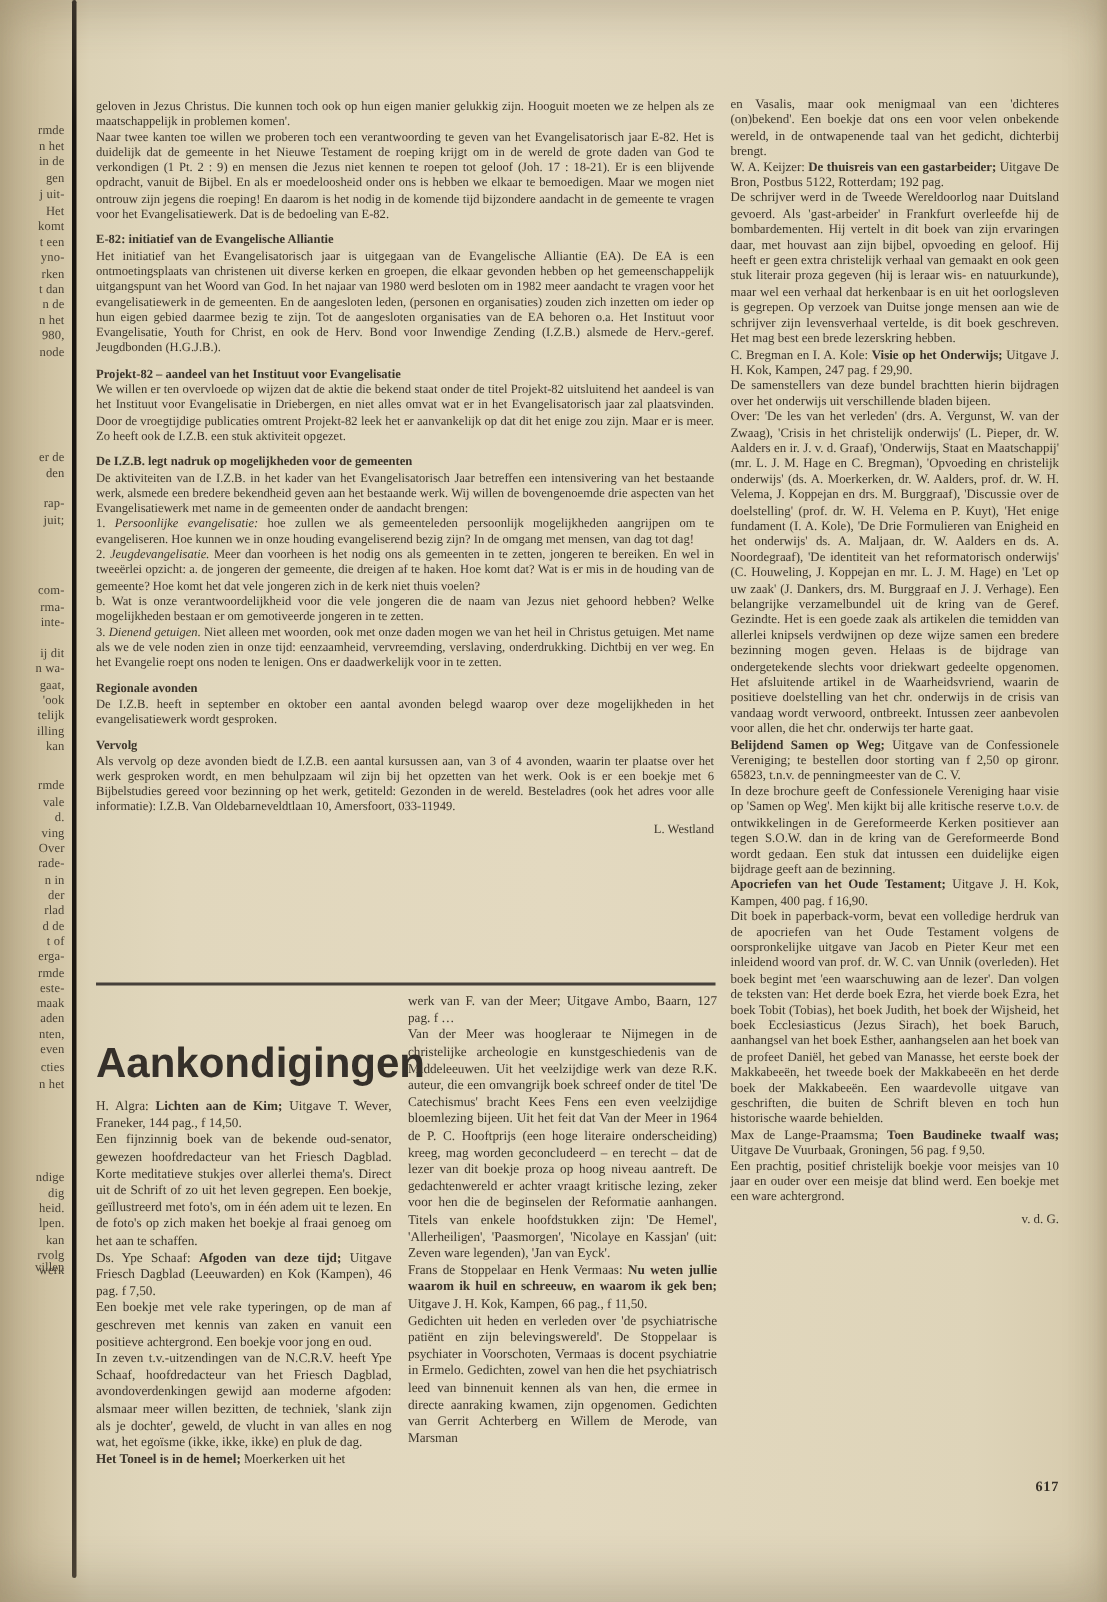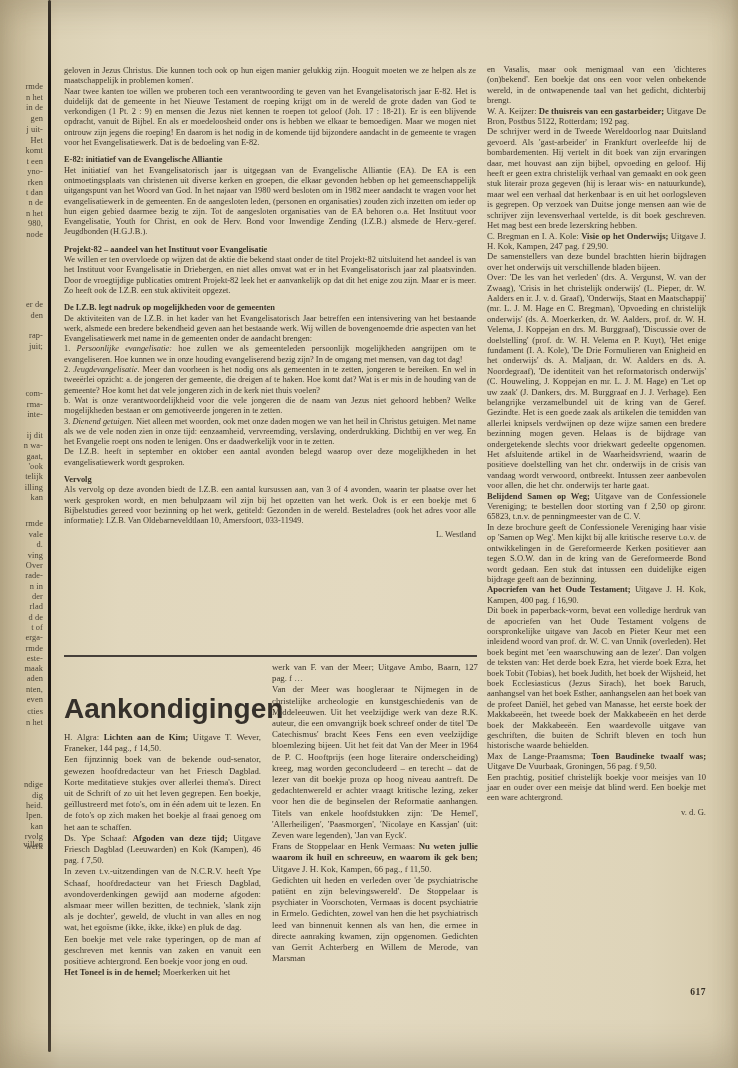--- a/index.html
+++ b/index.html
@@ -138,37 +138,38 @@
         <h3 class="shead">E-82: initiatief van de Evangelische Alliantie</h3>
         <p class="para"><span>Het initiatief van het Evangelisatorisch jaar is uitgegaan van de Evangelische Alliantie (EA). De EA is een ontmoetingsplaats van christenen uit diverse kerken en groepen, die elkaar gevonden hebben op het gemeenschappelijk uitgangspunt van het Woord van God. In het najaar van 1980 werd besloten om in 1982 meer aandacht te vragen voor het evangelisatiewerk in de gemeenten. En de aangesloten leden, (personen en organisaties) zouden zich inzetten om ieder op hun eigen gebied daarmee bezig te zijn. Tot de aangesloten organisaties van de EA behoren o.a. Het Instituut voor Evangelisatie, Youth for Christ, en ook de Herv. Bond voor Inwendige Zending (I.Z.B.) alsmede de Herv.-geref. Jeugdbonden (H.G.J.B.).</span></p>
         <h3 class="shead">Projekt-82 – aandeel van het Instituut voor Evangelisatie</h3>
         <p class="para"><span>We willen er ten overvloede op wijzen dat de aktie die bekend staat onder de titel Projekt-82 uitsluitend het aandeel is van het Instituut voor Evangelisatie in Driebergen, en niet alles omvat wat er in het Evangelisatorisch jaar zal plaatsvinden. Door de vroegtijdige publicaties omtrent Projekt-82 leek het er aanvankelijk op dat dit het enige zou zijn. Maar er is meer. Zo heeft ook de I.Z.B. een stuk aktiviteit opgezet.</span></p>
         <h3 class="shead">De I.Z.B. legt nadruk op mogelijkheden voor de gemeenten</h3>
         <p class="para"><span>De aktiviteiten van de I.Z.B. in het kader van het Evangelisatorisch Jaar betreffen een intensivering van het bestaande werk, alsmede een bredere bekendheid geven aan het bestaande werk. Wij willen de bovengenoemde drie aspecten van het Evangelisatiewerk met name in de gemeenten onder de aandacht brengen:</span></p>
         <p class="para"><span>1. </span><span class="i">Persoonlijke evangelisatie:</span><span> hoe zullen we als gemeenteleden persoonlijk mogelijkheden aangrijpen om te evangeliseren. Hoe kunnen we in onze houding evangeliserend bezig zijn? In de omgang met mensen, van dag tot dag!</span></p>
         <p class="para"><span>2. </span><span class="i">Jeugdevangelisatie.</span><span> Meer dan voorheen is het nodig ons als gemeenten in te zetten, jongeren te bereiken. En wel in tweeërlei opzicht: a. de jongeren der gemeente, die dreigen af te haken. Hoe komt dat? Wat is er mis in de houding van de gemeente? Hoe komt het dat vele jongeren zich in de kerk niet thuis voelen?</span></p>
         <p class="para"><span>b. Wat is onze verantwoordelijkheid voor die vele jongeren die de naam van Jezus niet gehoord hebben? Welke mogelijkheden bestaan er om gemotiveerde jongeren in te zetten.</span></p>
         <p class="para"><span>3. </span><span class="i">Dienend getuigen.</span><span> Niet alleen met woorden, ook met onze daden mogen we van het heil in Christus getuigen. Met name als we de vele noden zien in onze tijd: eenzaamheid, vervreemding, verslaving, onderdrukking. Dichtbij en ver weg. En het Evangelie roept ons noden te lenigen. Ons er daadwerkelijk voor in te zetten.</span></p>
+        <h3 class="shead">Regionale avonden</h3>
         <p class="para"><span>De I.Z.B. heeft in september en oktober een aantal avonden belegd waarop over deze mogelijkheden in het evangelisatiewerk wordt gesproken.</span></p>
         <h3 class="shead">Vervolg</h3>
         <p class="para"><span>Als vervolg op deze avonden biedt de I.Z.B. een aantal kursussen aan, van 3 of 4 avonden, waarin ter plaatse over het werk gesproken wordt, en men behulpzaam wil zijn bij het opzetten van het werk. Ook is er een boekje met 6 Bijbelstudies gereed voor bezinning op het werk, getiteld: Gezonden in de wereld. Besteladres (ook het adres voor alle informatie): I.Z.B. Van Oldebarneveldtlaan 10, Amersfoort, 033-11949.</span></p>
       </div>
     <p class="para sig-right">L. Westland</p>
   </section>
 
   <div class="divider"></div>
 
   <section class="ann-col1">
     <h1 class="ann-heading">Aankondigingen</h1>
     <div>
         <p class="para"><span>H. Algra: </span><span class="b">Lichten aan de Kim;</span><span> Uitgave T. Wever, Franeker, 144 pag., f 14,50.</span></p>
         <p class="para"><span>Een fijnzinnig boek van de bekende oud-senator, gewezen hoofdredacteur van het Friesch Dagblad. Korte meditatieve stukjes over allerlei thema's. Direct uit de Schrift of zo uit het leven gegrepen. Een boekje, geïllustreerd met foto's, om in één adem uit te lezen. En de foto's op zich maken het boekje al fraai genoeg om het aan te schaffen.</span></p>
         <p class="para"><span>Ds. Ype Schaaf: </span><span class="b">Afgoden van deze tijd;</span><span> Uitgave Friesch Dagblad (Leeuwarden) en Kok (Kampen), 46 pag. f 7,50.</span></p>
+        <p class="para"><span>Een boekje met vele rake typeringen, op de man af geschreven met kennis van zaken en vanuit een positieve achtergrond. Een boekje voor jong en oud.</span></p>
         <p class="para"><span>In zeven t.v.-uitzendingen van de N.C.R.V. heeft Ype Schaaf, hoofdredacteur van het Friesch Dagblad, avondoverdenkingen gewijd aan moderne afgoden: alsmaar meer willen bezitten, de techniek, 'slank zijn als je dochter', geweld, de vlucht in van alles en nog wat, het egoïsme (ikke, ikke, ikke) en pluk de dag.</span></p>
-        <p class="para"><span>Een boekje met vele rake typeringen, op de man af geschreven met kennis van zaken en vanuit een positieve achtergrond. Een boekje voor jong en oud.</span></p>
         <p class="para"><span class="b">Het Toneel is in de hemel;</span><span> Moerkerken uit het</span></p>
       </div>
   </section>
 
   <section class="ann-col2">
     <div>
         <p class="para"><span>werk van F. van der Meer; Uitgave Ambo, Baarn, 127 pag. f …</span></p>
         <p class="para"><span>Van der Meer was hoogleraar te Nijmegen in de christelijke archeologie en kunstgeschiedenis van de Middeleeuwen. Uit het veelzijdige werk van deze R.K. auteur, die een omvangrijk boek schreef onder de titel 'De Catechismus' bracht Kees Fens een even veelzijdige bloemlezing bijeen. Uit het feit dat Van der Meer in 1964 de P. C. Hooftprijs (een hoge literaire onderscheiding) kreeg, mag worden geconcludeerd – en terecht – dat de lezer van dit boekje proza op hoog niveau aantreft. De gedachtenwereld er achter vraagt kritische lezing, zeker voor hen die de beginselen der Reformatie aanhangen. Titels van enkele hoofdstukken zijn: 'De Hemel', 'Allerheiligen', 'Paasmorgen', 'Nicolaye en Kassjan' (uit: Zeven ware legenden), 'Jan van Eyck'.</span></p>
         <p class="para"><span>Frans de Stoppelaar en Henk Vermaas: </span><span class="b">Nu weten jullie waarom ik huil en schreeuw, en waarom ik gek ben;</span><span> Uitgave J. H. Kok, Kampen, 66 pag., f 11,50.</span></p>
         <p class="para"><span>Gedichten uit heden en verleden over 'de psychiatrische patiënt en zijn belevingswereld'. De Stoppelaar is psychiater in Voorschoten, Vermaas is docent psychiatrie in Ermelo. Gedichten, zowel van hen die het psychiatrisch leed van binnenuit kennen als van hen, die ermee in directe aanraking kwamen, zijn opgenomen. Gedichten van Gerrit Achterberg en Willem de Merode, van Marsman</span></p>

